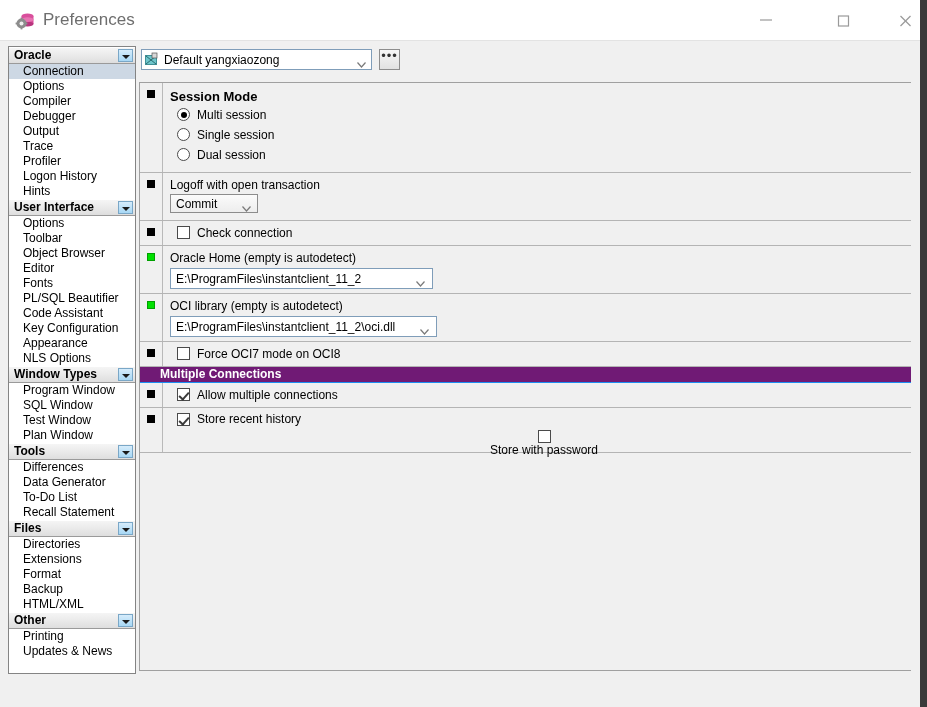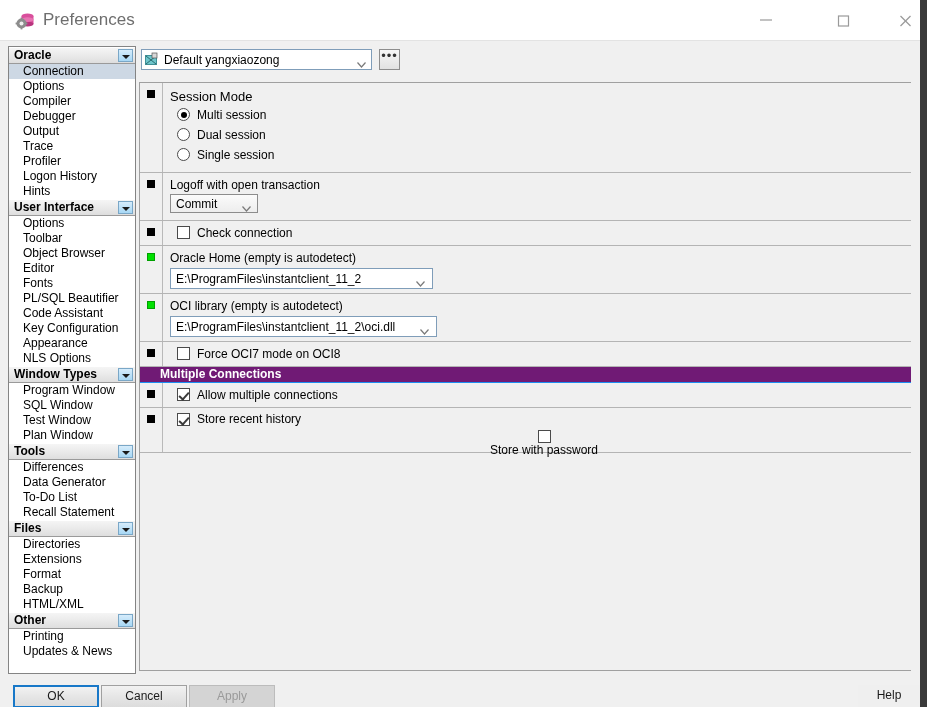--- a/index.html
+++ b/index.html
@@ -193,21 +193,21 @@
   }
   .marker.green { background: #00e000; border: 1px solid #00a000; box-sizing: border-box; }
   .vbar {
     position: absolute;
     left: 22px; top: 0; bottom: 0;
     width: 1px;
     background: #b9b9b9;
   }
   .scontent { padding-left: 30px; }
   .sgroup-title {
-    font-weight: normal;
+    font-weight: bold;
     font-size: 13px;
     padding-top: 6px;
     color: #000;
     font-family: "Liberation Sans", sans-serif;
   }
   .slabel {
     font-size: 12px;
     color: #000;
     padding-top: 5px;
     font-family: "Liberation Sans", sans-serif;
@@ -498,25 +498,25 @@
         <span class="marker"></span>
         <span class="vbar"></span>
         <div class="scontent">
           <div class="sgroup-title">Session Mode</div>
           <div class="radio-line">
             <span class="radio on"></span>
             <span>Multi session</span>
           </div>
           <div class="radio-line">
             <span class="radio"></span>
-            <span>Dual session</span>
+            <span>Single session</span>
           </div>
           <div class="radio-line">
             <span class="radio"></span>
-            <span>Single session</span>
+            <span>Dual session</span>
           </div>
         </div>
       </div>
 
       <div class="srow" style="height:48px;">
         <span class="marker"></span>
         <span class="vbar"></span>
         <div class="scontent">
           <div class="slabel">Logoff with open transaction</div>
           <div class="sm-combo">
@@ -608,22 +608,16 @@
           <div class="check-line" style="height:21px;flex-direction:column;">
             <span class="cbox"></span>
             <span>Store with password</span>
           </div>
         </div>
       </div>
 
     </div>
   </div>
 
-  <div id="btnbar">
-    <div class="dlgbtn" id="btn-ok">OK</div>
-    <div class="dlgbtn" id="btn-cancel">Cancel</div>
-    <div class="dlgbtn" id="btn-apply">Apply</div>
-    <div class="dlgbtn" id="btn-help">Help</div>
-  </div>
 
 </div>
 
 <div id="right-dark-edge"></div>
 
 </body></html>

